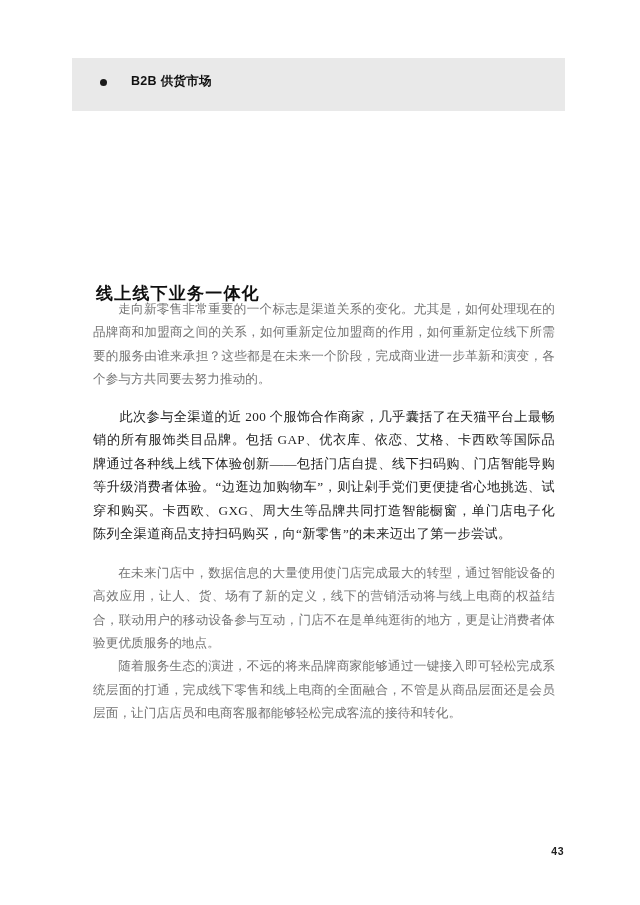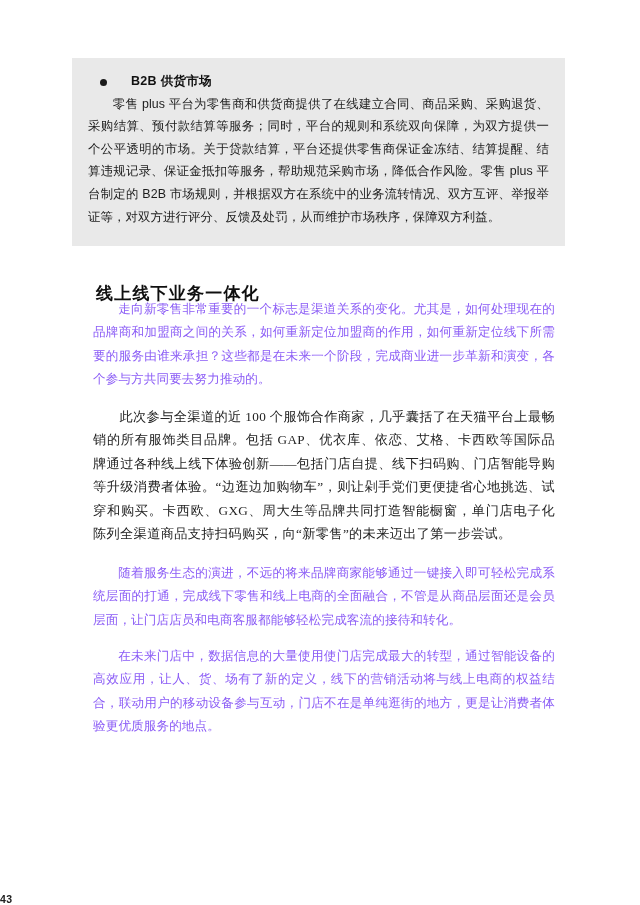--- a/index.html
+++ b/index.html
@@ -86,21 +86,21 @@
     width: 462px;
   }
 
   p.para {
     margin: 0 0 13px 0;
     font-size: 12.6px;
     line-height: 1.86;
     text-align: justify;
     text-justify: inter-ideograph;
     text-indent: 2em;
-    color: #8b5cf6;
+    color: #737373;
     letter-spacing: 0.1px;
   }
 
   p.para.serif {
     font-family: "Liberation Serif", "DejaVu Serif", serif;
     font-size: 13.2px;
     line-height: 1.78;
     letter-spacing: 0.35px;
     color: #232323;
     margin-bottom: 16px;
@@ -108,49 +108,48 @@
 
   p.para.last {
     margin-bottom: 0;
   }
 
   
   .page-number {
     position: absolute;
     left: 0;
     right: 0;
-    top: 893px;
-    text-align: left;
+    top: 845px;
+    text-align: right;
     font-size: 10.5px;
     font-weight: bold;
     color: #202020;
     letter-spacing: 0.5px;
   }
 </style>
 </head>
 <body>
 
 <div class="page">
 
   <div class="callout">
     <div class="callout-bullet-row">
       <span class="bullet-dot"></span>
       <span class="callout-bullet-label">B2B 供货市场</span>
     </div>
-    <p class="callout-para">零售 plus 平台为零售商和供货商提供了在线建立合同、商品采购、采购退货、采购结算、预付款结算等服务；同时，平台的规则和系统双向保障，为双方提供一个公平透明的市场。关于贷款结算，平台还提供零售商保证金冻结、结算提醒、结算违规记录、保证金抵扣等服务，帮助规范采购市场，降低合作风险。零售 plus 平台制定的 B2B 市场规则，并根据双方在系统中的业务流转情况、双方互评、举报举证等，对双方进行评分、反馈及处罚，从而维护市场秩序，保障双方利益。</p>
   </div>
 
   <h2 class="section-heading">线上线下业务一体化</h2>
 
   <div class="body-col">
     <p class="para">走向新零售非常重要的一个标志是渠道关系的变化。尤其是，如何处理现在的品牌商和加盟商之间的关系，如何重新定位加盟商的作用，如何重新定位线下所需要的服务由谁来承担？这些都是在未来一个阶段，完成商业进一步革新和演变，各个参与方共同要去努力推动的。</p>
 
 
-    <p class="para serif">此次参与全渠道的近 100 个服饰合作商家，几乎囊括了在天猫平台上最畅销的所有服饰类目品牌。包括 GAP、优衣库、依恋、艾格、卡西欧等国际品牌通过各种线上线下体验创新——包括门店自提、线下扫码购、门店智能导购等升级消费者体验。“边逛边加购物车”，则让剁手党们更便捷省心地挑选、试穿和购买。卡西欧、GXG、周大生等品牌共同打造智能橱窗，单门店电子化陈列全渠道商品支持扫码购买，向“新零售”的未来迈出了第一步尝试。</p>
+    <p class="para serif">此次参与全渠道的近 200 个服饰合作商家，几乎囊括了在天猫平台上最畅销的所有服饰类目品牌。包括 GAP、优衣库、依恋、艾格、卡西欧等国际品牌通过各种线上线下体验创新——包括门店自提、线下扫码购、门店智能导购等升级消费者体验。“边逛边加购物车”，则让剁手党们更便捷省心地挑选、试穿和购买。卡西欧、GXG、周大生等品牌共同打造智能橱窗，单门店电子化陈列全渠道商品支持扫码购买，向“新零售”的未来迈出了第一步尝试。</p>
+
+    <p class="para last">在未来门店中，数据信息的大量使用使门店完成最大的转型，通过智能设备的高效应用，让人、货、场有了新的定义，线下的营销活动将与线上电商的权益结合，联动用户的移动设备参与互动，门店不在是单纯逛街的地方，更是让消费者体验更优质服务的地点。</p>
 
     <p class="para">随着服务生态的演进，不远的将来品牌商家能够通过一键接入即可轻松完成系统层面的打通，完成线下零售和线上电商的全面融合，不管是从商品层面还是会员层面，让门店店员和电商客服都能够轻松完成客流的接待和转化。</p>
-
-    <p class="para last">在未来门店中，数据信息的大量使用使门店完成最大的转型，通过智能设备的高效应用，让人、货、场有了新的定义，线下的营销活动将与线上电商的权益结合，联动用户的移动设备参与互动，门店不在是单纯逛街的地方，更是让消费者体验更优质服务的地点。</p>
   </div>
 
   <div class="page-number">43</div>
 
 </div>
 
 </body></html>

